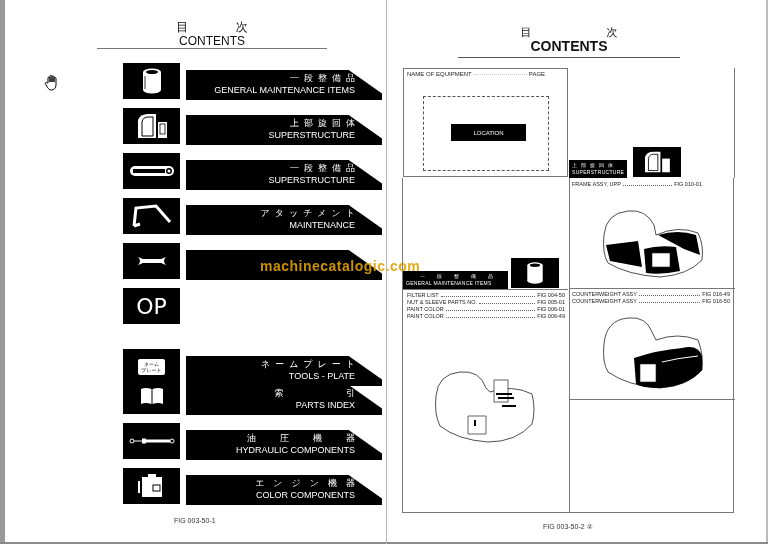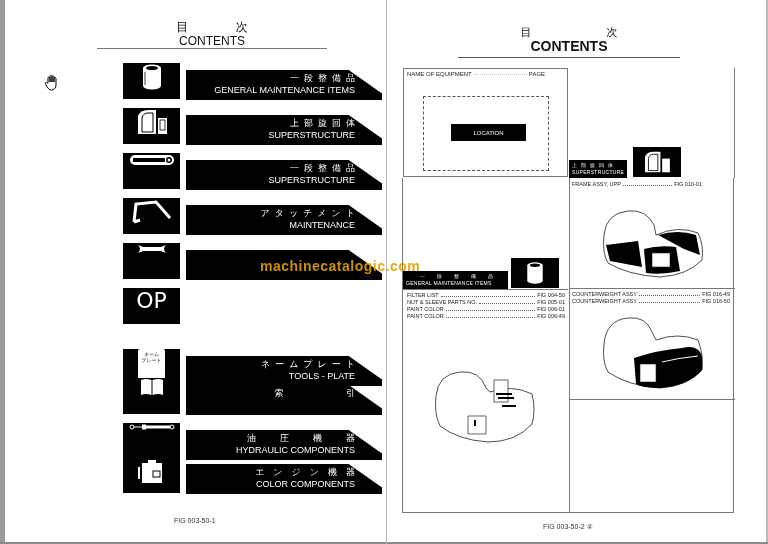--- a/index.html
+++ b/index.html
@@ -13,21 +13,21 @@
 
   .hand-cursor { position: absolute; left: 44px; top: 74px; width: 16px; height: 18px; }
 
   
   .lp-title { position: absolute; left: 96px; top: 20px; width: 232px; text-align: center; }
   .lp-title .jp { font-size: 12px; letter-spacing: 22px; padding-left: 22px; line-height: 14px; }
   .lp-title .en { font-size: 12px; line-height: 14px; }
   .lp-title-rule { position: absolute; left: 97px; top: 48px; width: 230px; height: 1px; background: #777; }
 
   .menu-item { position: absolute; left: 123px; width: 260px; height: 38px; }
-  .menu-icon { position: absolute; left: 0; top: 0; width: 57px; height: 36px; background: #000; display: flex; justify-content: center; color: #fff; }
+  .menu-icon { position: absolute; left: 0; top: 0; width: 57px; height: 36px; background: #000; display: flex; align-items: center; justify-content: center; color: #fff; }
   .menu-banner { position: absolute; left: 63px; top: 7px; width: 196px; height: 30px; background: #000;
                  clip-path: polygon(0 0, 83% 0, 100% 78%, 100% 100%, 0 100%); color: #fff; text-align: right; padding-right: 27px; padding-top: 2px; }
   .menu-banner .jp { font-size: 9px; line-height: 12px; letter-spacing: 5px; margin-right: -5px; }
   .menu-banner .en { font-size: 9px; line-height: 12px; }
 
   .fig-left { position: absolute; left: 174px; top: 517px; font-size: 7px; color: #333; }
 
   
   .rp-title { position: absolute; left: 458px; top: 26px; width: 222px; text-align: center; }
   .rp-title .jp { font-size: 11px; letter-spacing: 36px; padding-left: 36px; line-height: 13px; }
@@ -166,40 +166,41 @@
 
   <div class="menu-item" style="top:378px">
     <div class="menu-icon">
       <svg width="24" height="18" viewBox="0 0 24 18">
           <path d="M1 2 Q6 0 11.5 2 V17 Q6 15 1 17 Z" fill="#fff"></path>
           <path d="M12.5 2 Q18 0 23 2 V17 Q18 15 12.5 17 Z" fill="#fff"></path>
         </svg>
     </div>
     <div class="menu-banner">
       <div class="jp" style="letter-spacing:30px;margin-right:-30px;">索 引</div>
+      <div class="en">PARTS INDEX</div>
     </div>
   </div>
 
   <div class="menu-item" style="top:423px">
     <div class="menu-icon">
       <svg width="46" height="8" viewBox="0 0 46 8">
           <circle cx="3" cy="4" r="2" fill="none" stroke="#fff"></circle>
           <line x1="5" y1="4" x2="13" y2="4" stroke="#fff"></line>
           <rect x="13" y="1.5" width="4" height="5" fill="#fff"></rect>
           <rect x="17" y="2.5" width="24" height="3" fill="#fff"></rect>
           <circle cx="43" cy="4" r="2" fill="none" stroke="#fff"></circle>
         </svg>
     </div>
     <div class="menu-banner">
       <div class="jp" style="letter-spacing:24px;margin-right:-24px;">油圧機器</div>
       <div class="en">HYDRAULIC COMPONENTS</div>
     </div>
   </div>
 
-  <div class="menu-item" style="top:457px">
+  <div class="menu-item" style="top:468px">
     <div class="menu-icon">
       <svg width="32" height="30" viewBox="0 0 32 30">
           <path d="M6 6 H12 V3 H20 V6 H26 V26 H6 Z" fill="#fff"></path>
           <rect x="2" y="10" width="2" height="12" fill="#fff"></rect>
           <rect x="17" y="14" width="7" height="6" fill="none" stroke="#000"></rect>
         </svg>
     </div>
     <div class="menu-banner">
       <div class="jp" style="letter-spacing:9px;margin-right:-9px;">エンジン機器</div>
       <div class="en">COLOR COMPONENTS</div>

